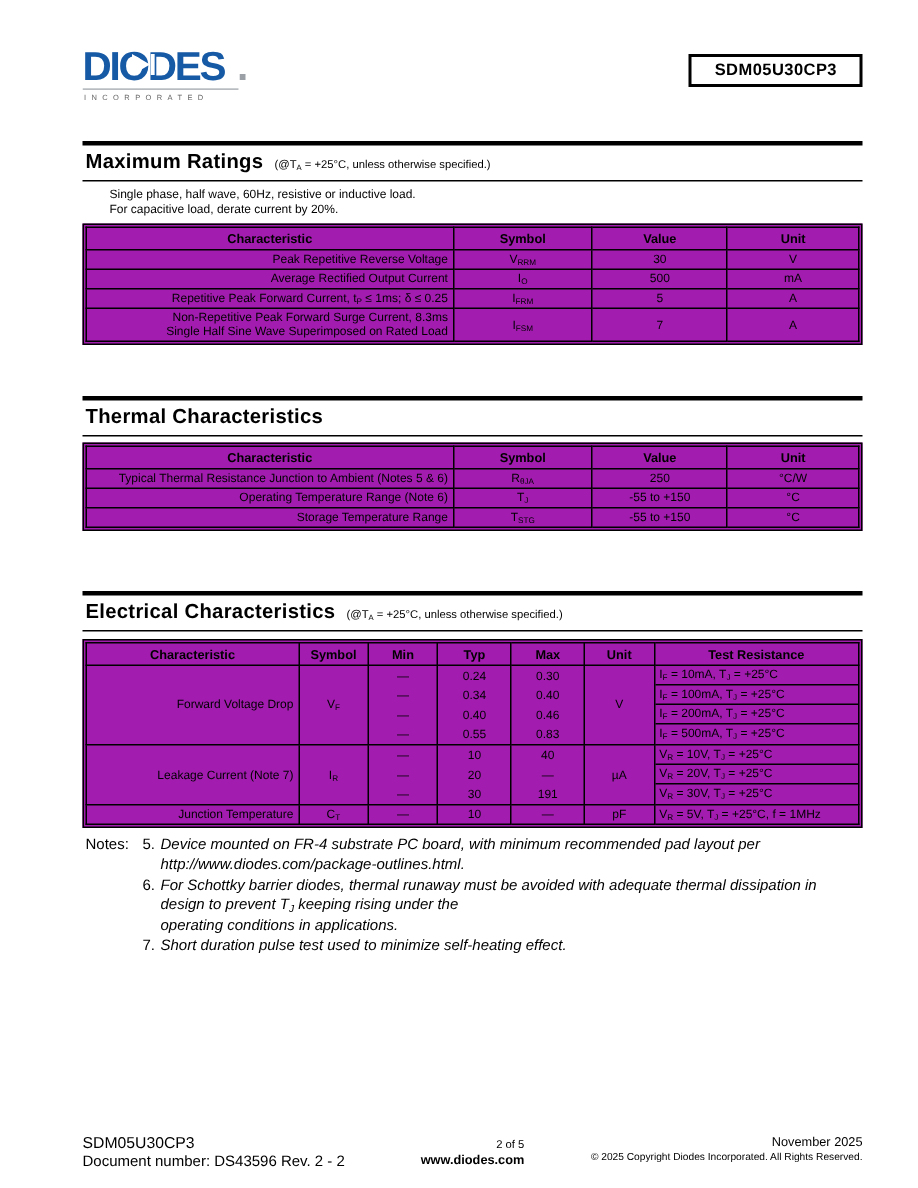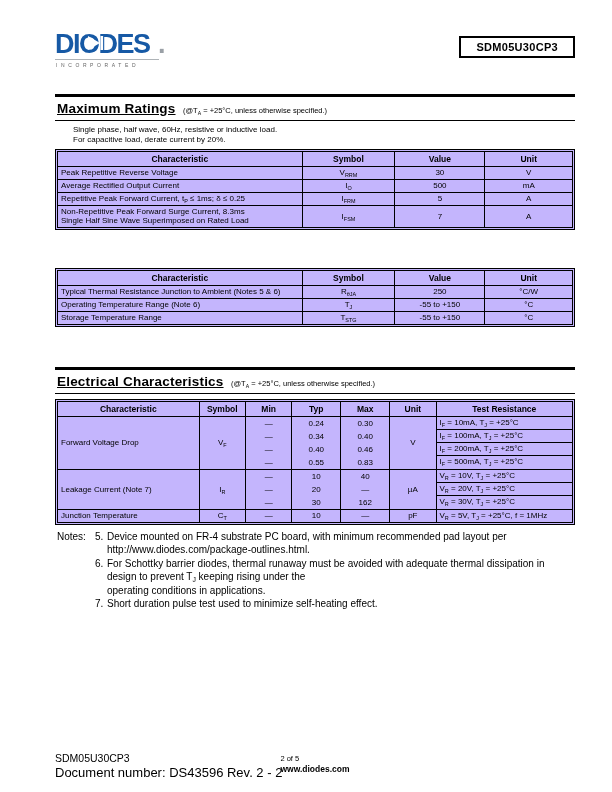--- a/index.html
+++ b/index.html
@@ -8,31 +8,31 @@
   .page { position:absolute; inset:0; padding:28px 37px 0 55px; }
 
   
   .hdr { position:relative; height:52px; }
   .logo { display:inline-block; }
   .partbox { position:absolute; right:0; top:8px; border:2px solid #000; padding:3px 15px; font-size:11px; font-weight:bold; letter-spacing:.3px; }
 
   
   .sec { margin-top:14px; }
   .sec-head { border-top:3px solid #000; border-bottom:1.5px solid #000; padding:2px 2px 3px 2px; }
-  .sec-title { font-size:13.5px; font-weight:bold; letter-spacing:.2px;text-decoration:underline; }
+  .sec-title { font-size:13.5px; font-weight:bold; letter-spacing:.2px; }
   .sec-sub { font-size:7.5px; margin-left:3px; }
 
   .intro { font-size:8px; line-height:1.3; margin:4px 0 3px 18px; }
 
   
-  .frame { border:1.5px solid #000; padding:1px; background:#c4b5fd; }
+  .frame { border:1.5px solid #000; padding:1px; background:#a21caf; }
   table { width:100%; border-collapse:collapse; table-layout:fixed; }
   th, td { border:1px solid #000; font-size:8px; padding:1.5px 3px; vertical-align:middle; }
   th { font-size:8.5px; font-weight:bold; text-align:center; padding:2px 2px; }
-  td.c-char { text-align:left;margin-left:19px; }
+  td.c-char { text-align:right;margin-left:19px; }
   td.c-mid, td.c-num { text-align:center; padding-left:0; padding-right:0; }
   .prewrap { white-space:pre-line; }
   sub { font-size:.68em; vertical-align:-0.3em; line-height:0; }
 
   
   .w-char4 { width:47.5%; } .w-sym4 { width:18%; } .w-val4 { width:17.5%; } .w-unit4 { width:17%; }
 
   
   .w-charE { width:27.5%; } .w-symE { width:9%; } .w-minE { width:9%; }
   .w-typE { width:9.5%; } .w-maxE { width:9.5%; } .w-unitE { width:9%; } .w-condE { width:26.5%; }
@@ -43,29 +43,29 @@
   .cln:last-child { border-bottom:none; }
 
   .mt-thermal { margin-top:34px; }
   .mt-elec { margin-top:40px; }
 
   
   .notes { display:flex; margin:5px 0 0 2px; font-size:10px; line-height:1.35; }
   .notes-label { width:38px; flex:none; }
   .note-row { display:flex; }
   .note-num { width:12px; flex:none; }
-  .note-text { white-space:pre-line; }
+  .note-text { white-space:pre-line;font-style:italic; }
   .note-text a, .url { color:#000; text-decoration:none; }
 
   
   .footer { position:absolute; left:55px; right:37px; bottom:12px; }
   .f-left { float:left; }
   .f-part { font-size:10.5px; }
-  .f-doc { font-size:13px; margin-top:1px; }
-  .f-center { position:absolute; left:50%; transform:translateX(-50%); text-align:left; top:2px; }
+  .f-doc { font-size:10px; margin-top:1px; }
+  .f-center { position:absolute; left:50%; transform:translateX(-50%); text-align:right; top:2px; }
   .f-page { font-size:7.5px; }
   .f-url { font-size:8.5px; font-weight:bold; margin-top:1px; }
   .f-right { float:right; text-align:right; }
   .f-date { font-size:8.5px; }
   .f-copy { font-size:6.8px; margin-top:2px; }
 </style>
 </head>
 <body>
 
 <div class="page">
@@ -135,20 +135,23 @@
           <td class="c-mid"><span>I</span><sub>FSM</sub><span></span></td>
           <td class="c-mid">7</td>
           <td class="c-mid">A</td>
         </tr>
       </tbody>
         </table>
     </div>
   </div>
 
   <div class="sec mt-thermal">
+    <div class="sec-head">
+      <span class="sec-title">Thermal Characteristics</span>
+    </div>
     <div style="height:4px"></div>
     <div class="frame">
       <table>
         <colgroup>
             <col class="w-char4">
             <col class="w-sym4">
             <col class="w-val4">
             <col class="w-unit4">
           </colgroup>
         <tbody>
@@ -248,21 +251,21 @@
             <div class="ln">—</div>
           </td>
           <td class="stack">
             <div class="ln">10</div>
             <div class="ln">20</div>
             <div class="ln">30</div>
           </td>
           <td class="stack">
             <div class="ln">40</div>
             <div class="ln">—</div>
-            <div class="ln">162</div>
+            <div class="ln">191</div>
           </td>
           <td class="c-mid">µA</td>
           <td class="c-cond">
             <div class="cln"><span>V</span><sub>R</sub><span> = 10V, T</span><sub>J</sub><span> = +25°C</span></div>
             <div class="cln"><span>V</span><sub>R</sub><span> = 20V, T</span><sub>J</sub><span> = +25°C</span></div>
             <div class="cln"><span>V</span><sub>R</sub><span> = 30V, T</span><sub>J</sub><span> = +25°C</span></div>
           </td>
         </tr>
 
         <tr>
@@ -300,15 +303,19 @@
 
   <div class="footer">
     <div class="f-left">
       <div class="f-part">SDM05U30CP3</div>
       <div class="f-doc">Document number: DS43596 Rev. 2 - 2</div>
     </div>
     <div class="f-center">
       <div class="f-page">2 of 5</div>
       <div class="f-url">www.diodes.com</div>
     </div>
+    <div class="f-right">
+      <div class="f-date">November 2025</div>
+      <div class="f-copy">© 2025 Copyright Diodes Incorporated. All Rights Reserved.</div>
+    </div>
   </div>
 
 </div>
 
 </body></html>

